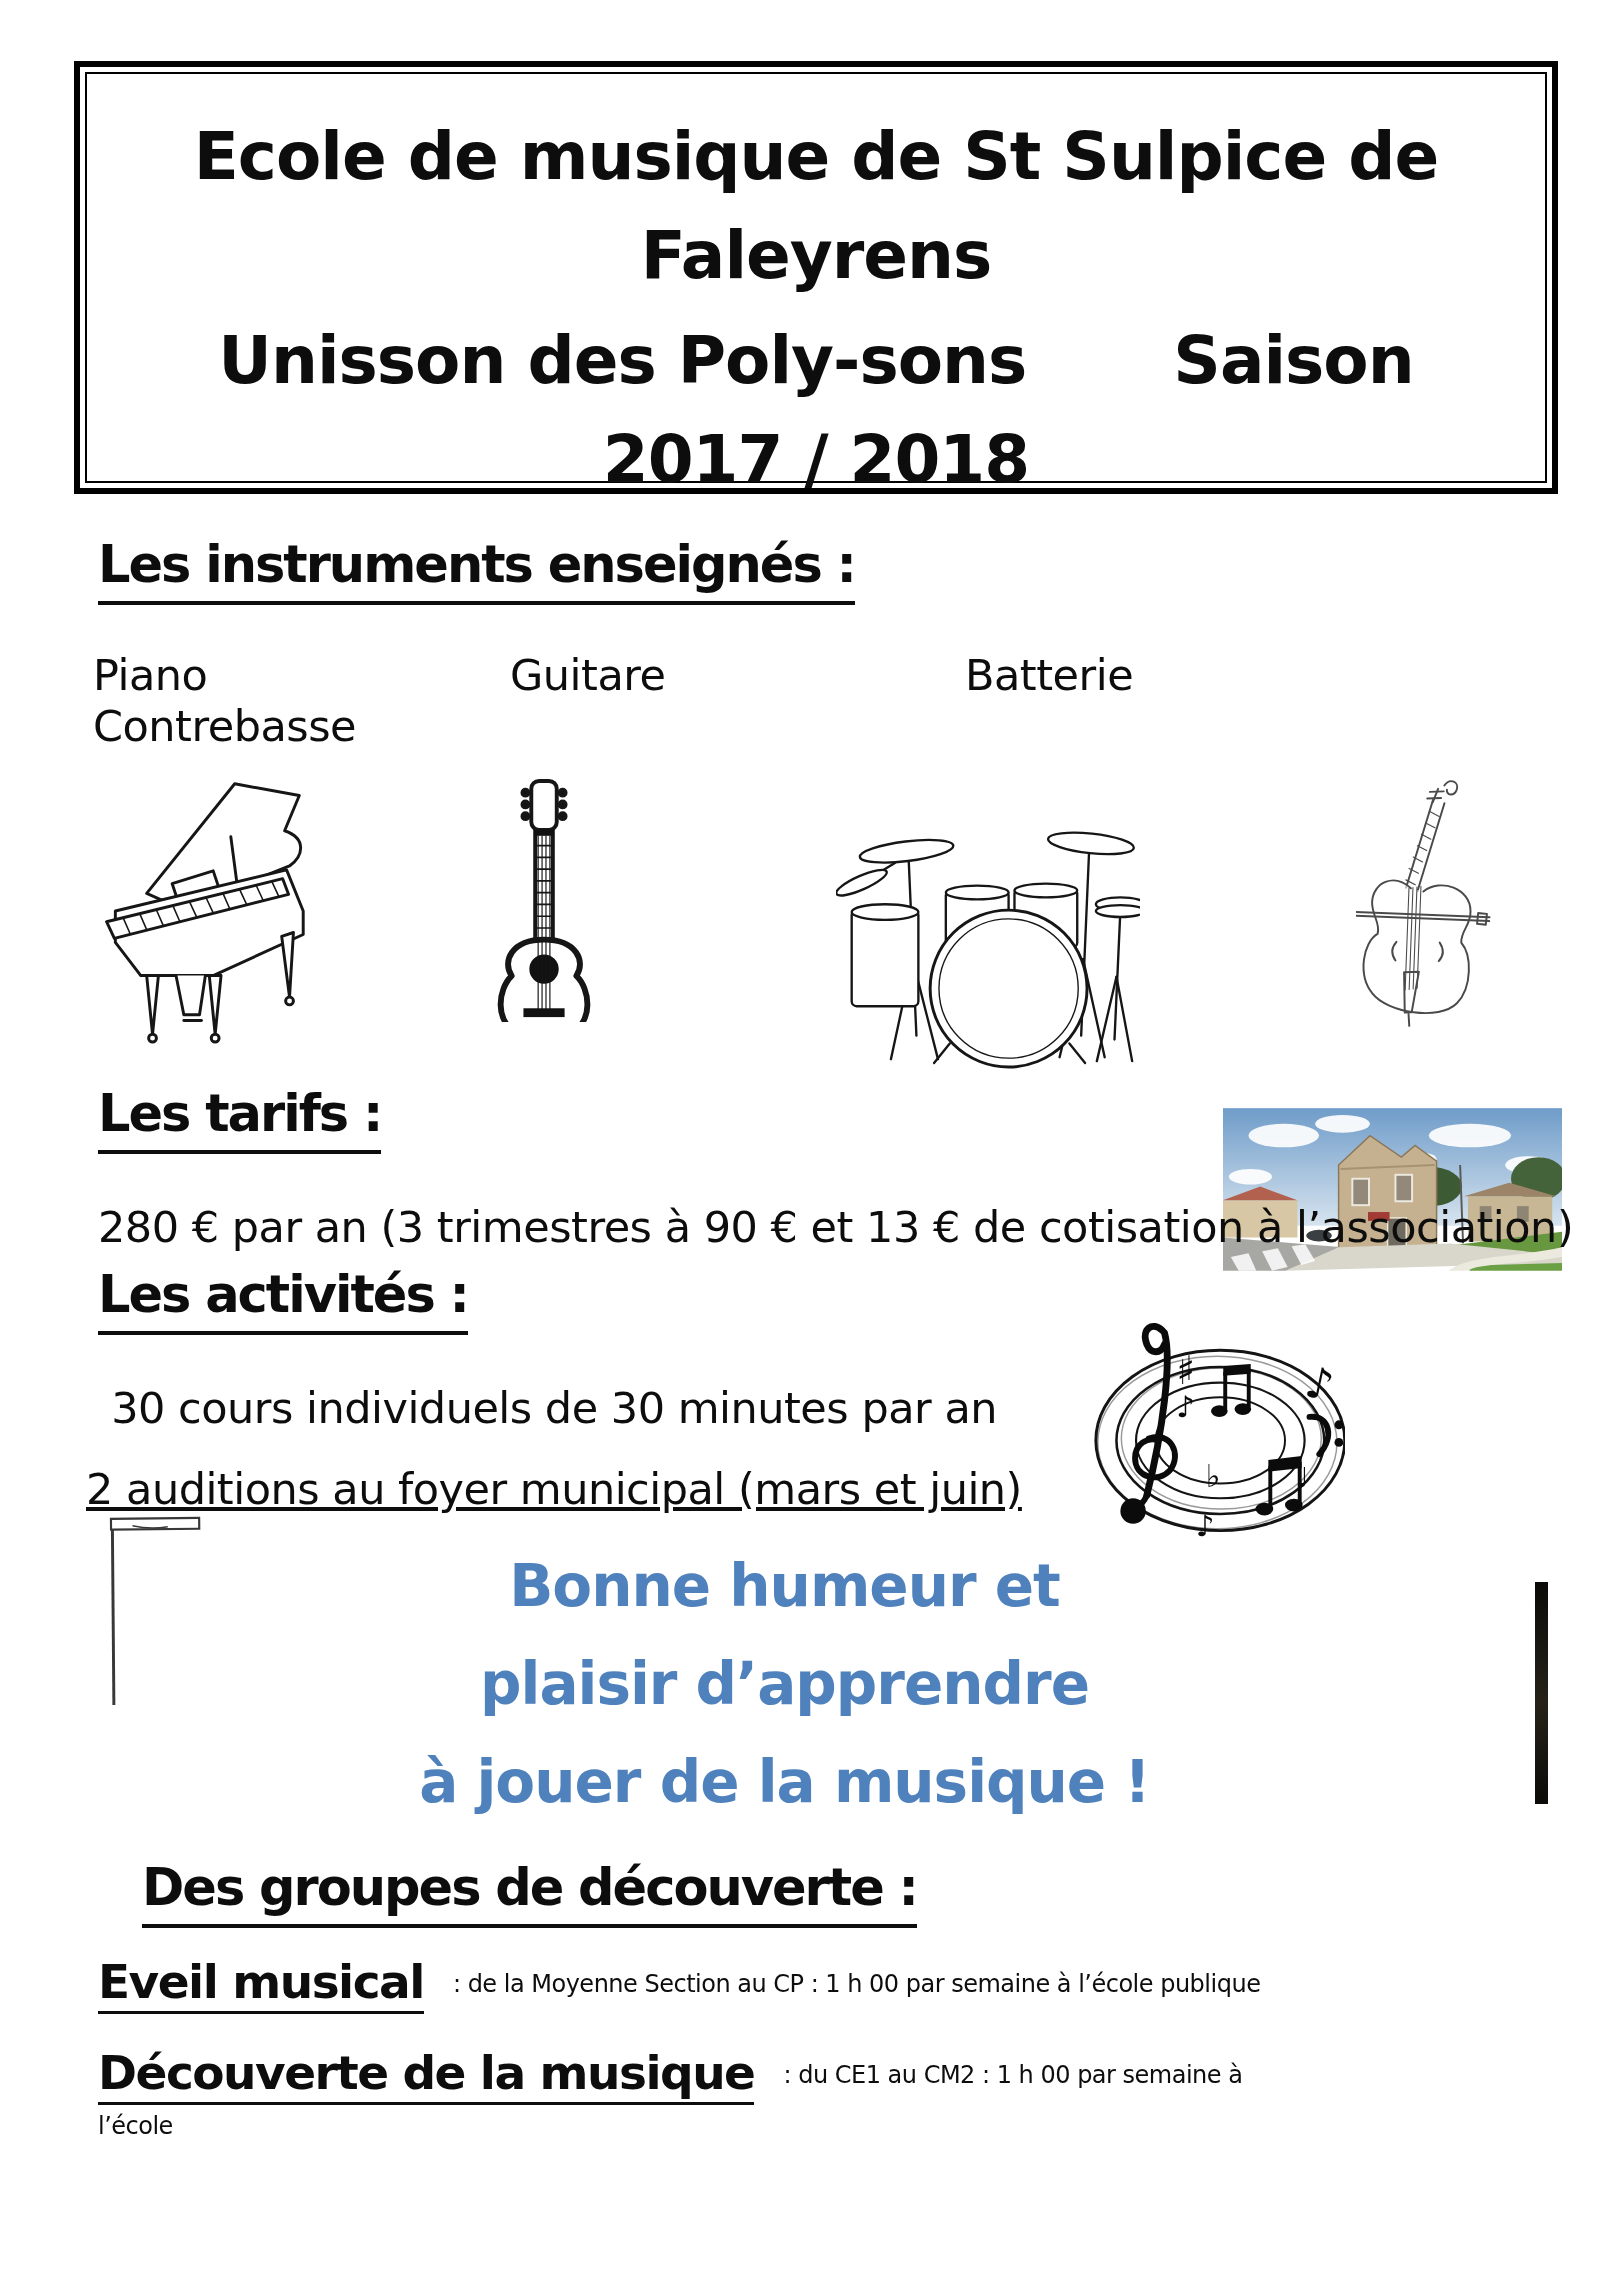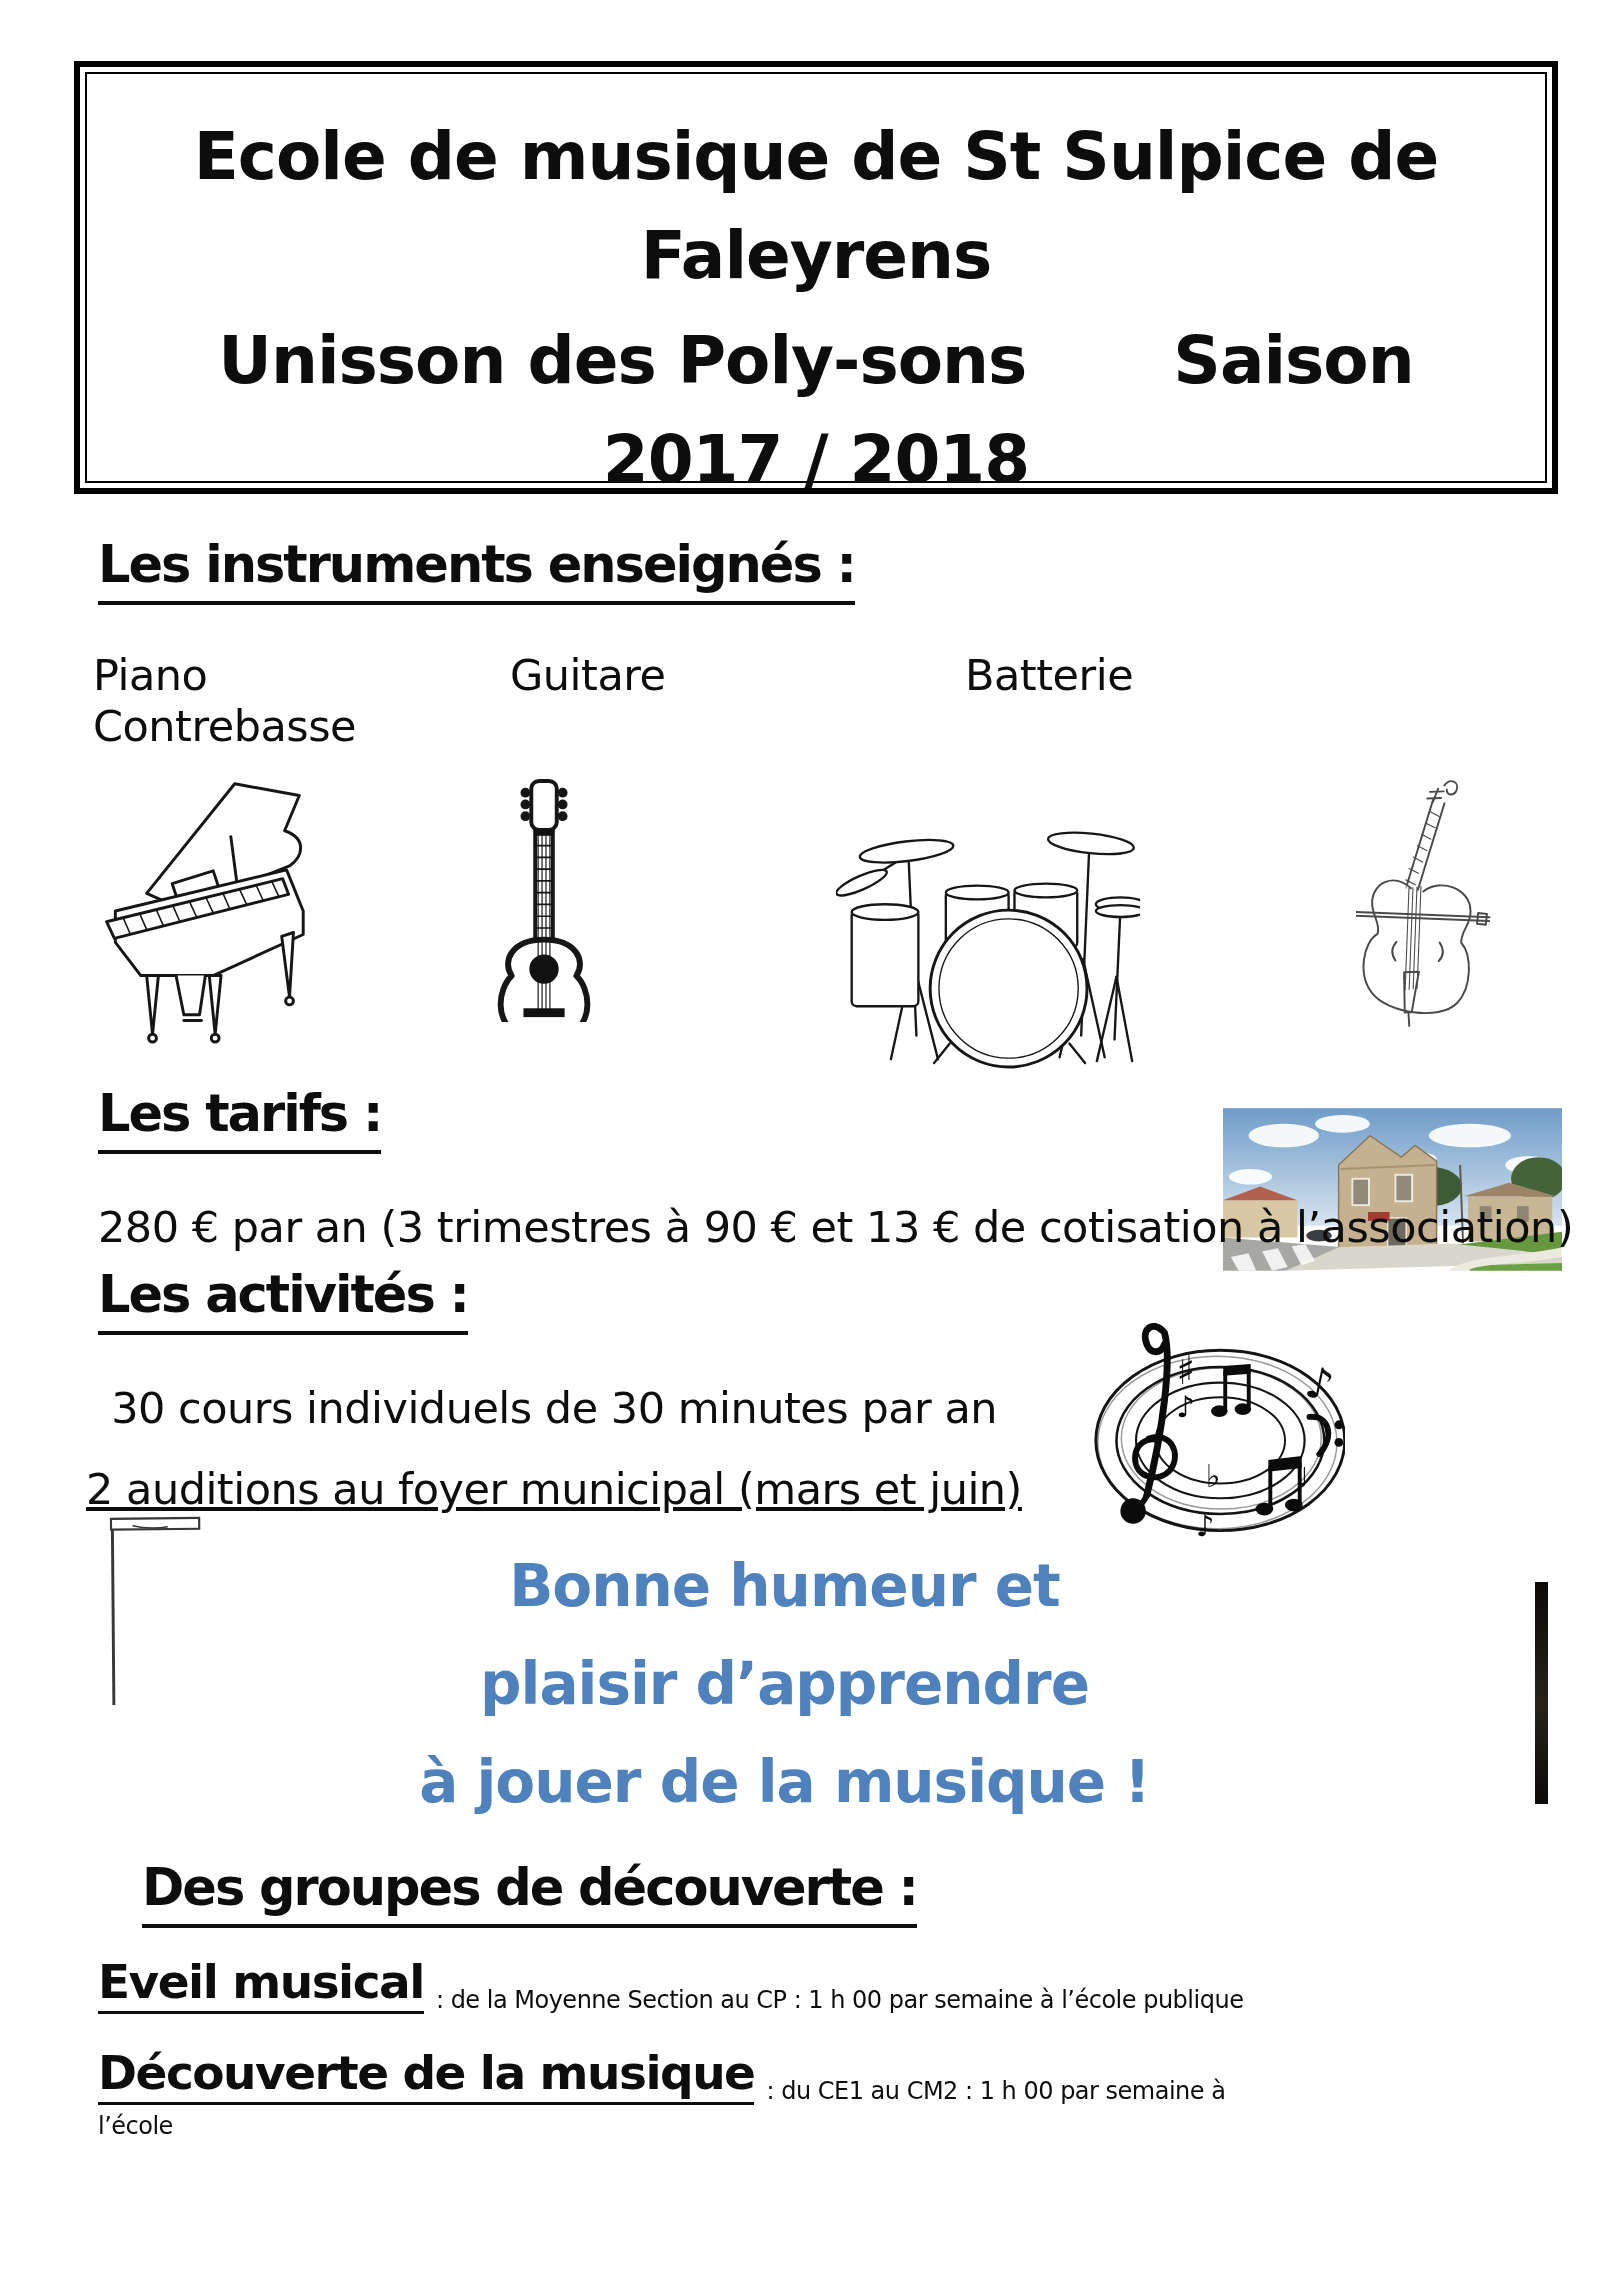--- a/index.html
+++ b/index.html
@@ -16,21 +16,21 @@
 
   
   .h2{font-weight:700;font-size:51px;letter-spacing:-2px;line-height:1.1;}
   .uline{border-bottom:4.9px solid #0d0d0d;padding-bottom:8px;display:inline-block;}
 
   .body-text{font-size:43px;letter-spacing:-0.5px;white-space:pre-wrap;margin-top:21px;}
   .small-text{font-size:24px;letter-spacing:-0.5px;}
 
   .motto{width:1323px;text-align:center;font-weight:700;font-size:58px;letter-spacing:-1px;line-height:98px;}
 
-  .subhead-row{display:flex;align-items:flex-end;gap:12px;white-space:nowrap;}
+  .subhead-row{display:flex;align-items:center;gap:29px;white-space:nowrap;}
   .subhead{font-weight:700;font-size:47px;letter-spacing:-1.5px;}
   .subhead .uline{border-bottom:3.9px solid #0d0d0d;padding-bottom:2px;}
 
   .photo-sliver{width:12.7px;height:222px;
     background:linear-gradient(180deg,#0b0a08 0%,#1c1a14 35%,#262218 55%,#1a1812 75%,#0c0b09 100%);}
 
   svg{display:block;}
   .lineart{stroke:#161616;fill:none;stroke-linecap:round;stroke-linejoin:round;}
 </style>
 </head>

